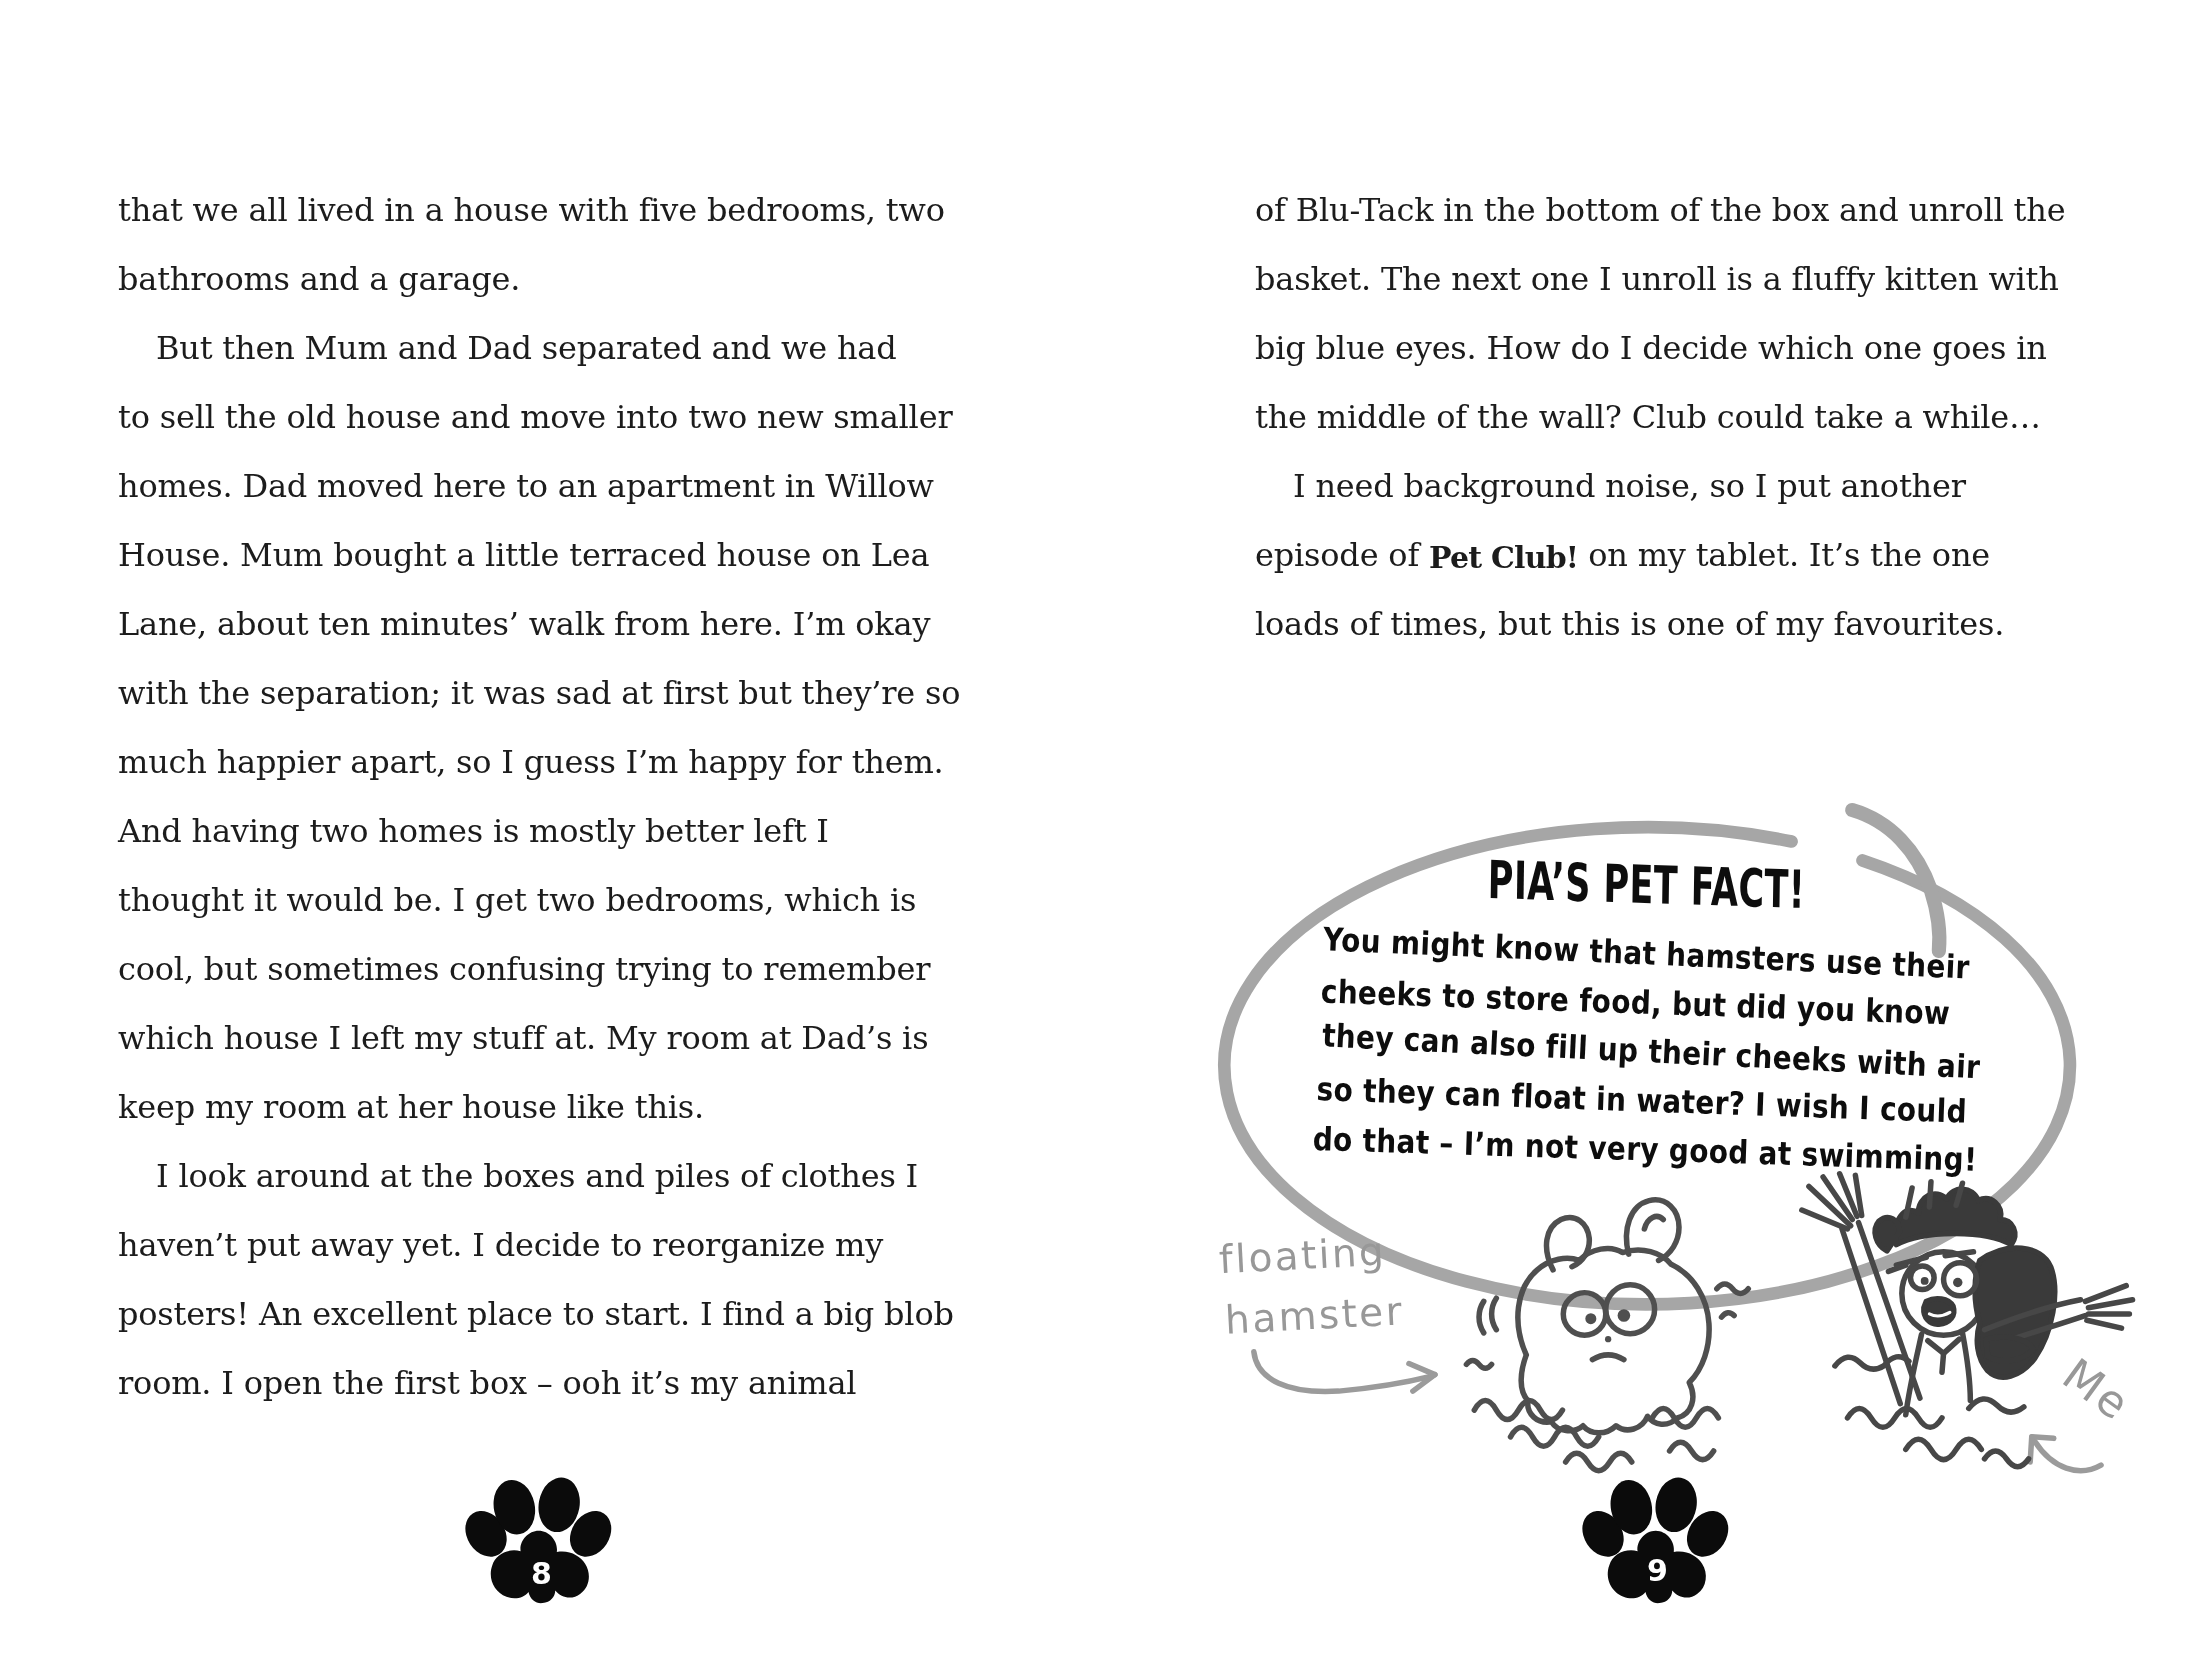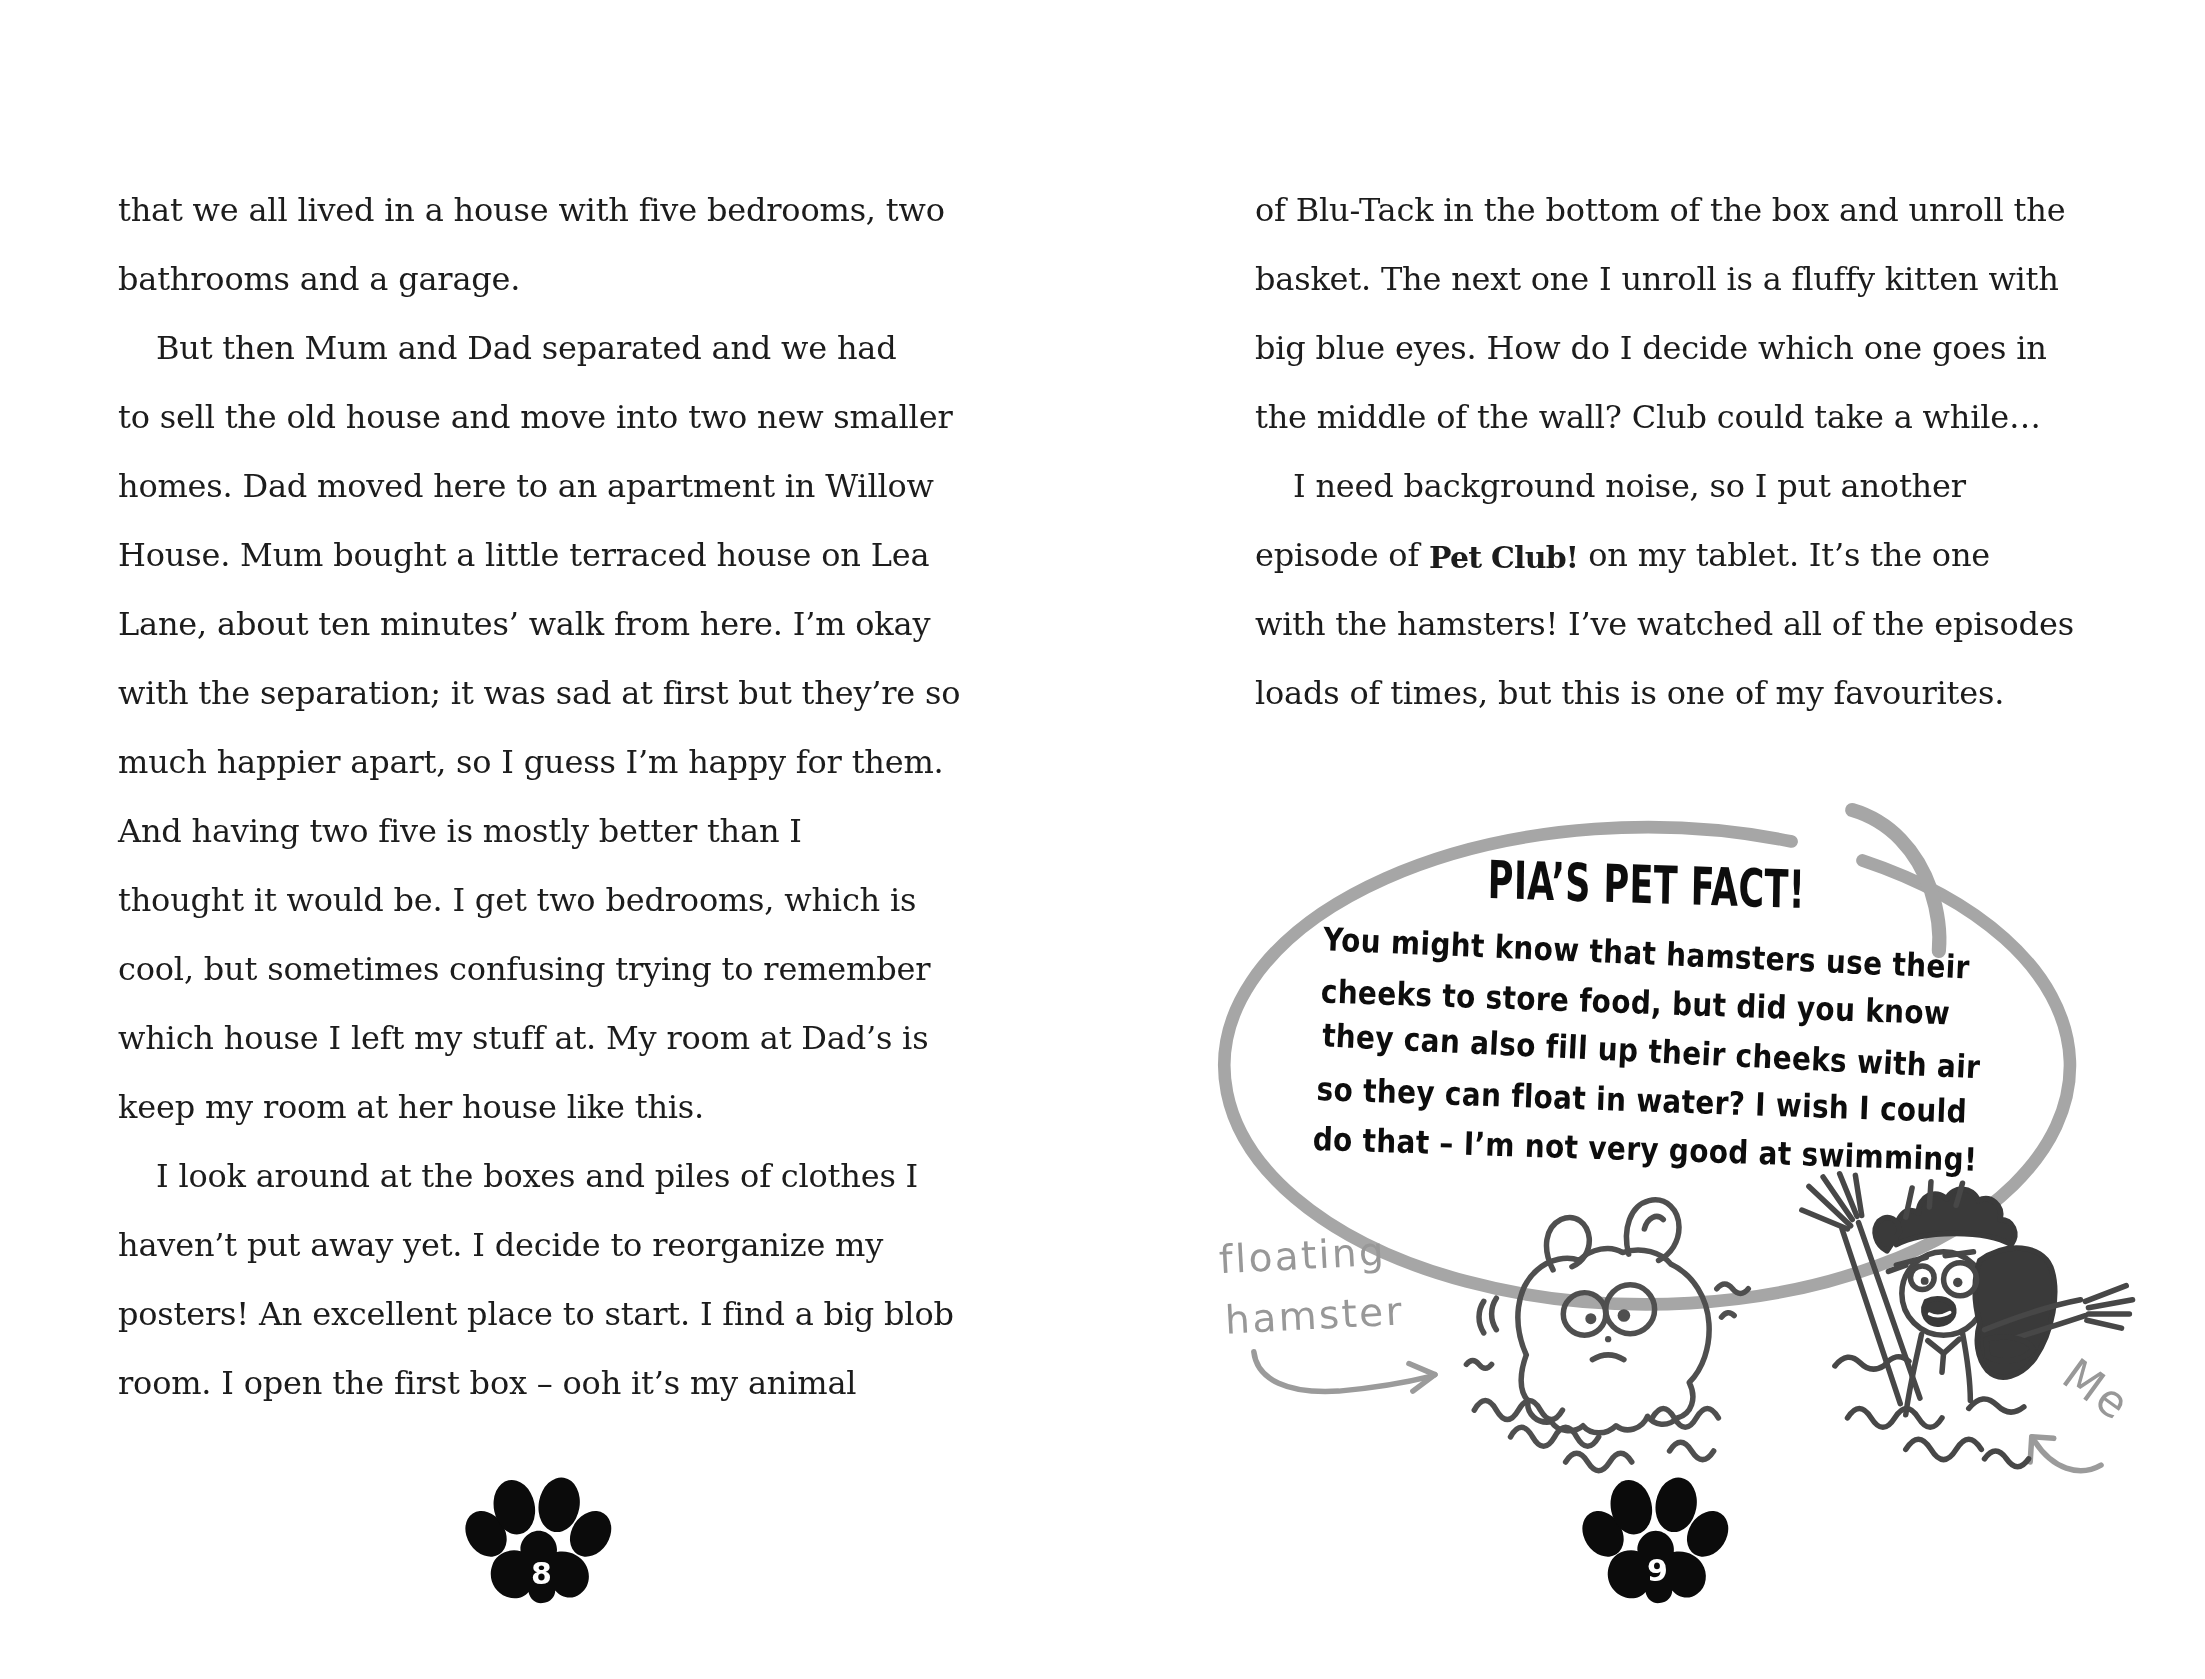--- a/index.html
+++ b/index.html
@@ -61,39 +61,38 @@
   <div class="col col-left" id="leftCol">
       <div class="bline">that we all lived in a house with five bedrooms, two</div>
       <div class="bline">bathrooms and a garage.</div>
       <div class="bline indent">But then Mum and Dad separated and we had</div>
       <div class="bline">to sell the old house and move into two new smaller</div>
       <div class="bline">homes. Dad moved here to an apartment in Willow</div>
       <div class="bline">House. Mum bought a little terraced house on Lea</div>
       <div class="bline">Lane, about ten minutes’ walk from here. I’m okay</div>
       <div class="bline">with the separation; it was sad at first but they’re so</div>
       <div class="bline">much happier apart, so I guess I’m happy for them.</div>
-      <div class="bline">And having two five is mostly better than I</div>
+      <div class="bline">And having two homes is mostly better left I</div>
       <div class="bline">thought it would be. I get two bedrooms, which is</div>
       <div class="bline">cool, but sometimes confusing trying to remember</div>
       <div class="bline">which house I left my stuff at. My room at Dad’s is</div>
       <div class="bline">keep my room at her house like this.</div>
       <div class="bline indent">I look around at the boxes and piles of clothes I</div>
       <div class="bline">haven’t put away yet. I decide to reorganize my</div>
       <div class="bline">posters! An excellent place to start. I find a big blob</div>
       <div class="bline">room. I open the first box – ooh it’s my animal</div>
     </div>
 
   <div class="col col-right" id="rightCol">
       <div class="bline">of Blu-Tack in the bottom of the box and unroll the</div>
       <div class="bline">basket. The next one I unroll is a fluffy kitten with</div>
       <div class="bline">big blue eyes. How do I decide which one goes in</div>
       <div class="bline">the middle of the wall? Club could take a while…</div>
       <div class="bline indent">I need background noise, so I put another</div>
       <div class="bline"><span>episode of </span><span class="logo">Pet Club!</span><span> on my tablet. It’s the one</span></div>
-      <div class="bline">with the hamsters! I’ve watched all of the episodes</div>
       <div class="bline">loads of times, but this is one of my favourites.</div>
     </div>
 
   <svg class="art" width="1063" height="748" viewBox="1450 1000 1350 950">
 
     <g fill="none" stroke="#a6a6a6" stroke-linecap="round">
       <path d="M2365,1092 A537,303 0 1 1 2275,1068" stroke-width="16"></path>
       <path d="M2352,1028 C2400,1042 2435,1080 2452,1130 C2461,1158 2464,1186 2462,1207" stroke-width="18"></path>
     </g>
 

